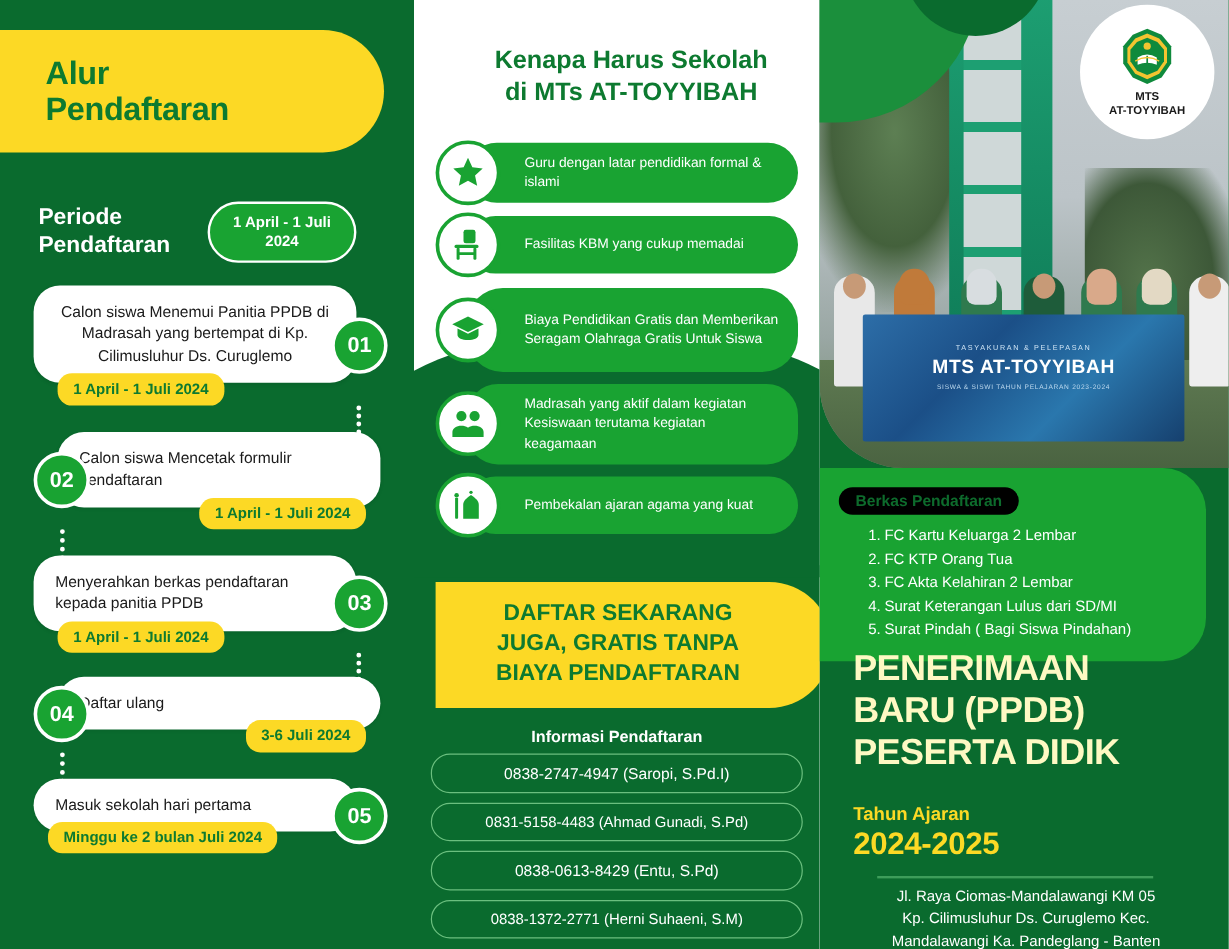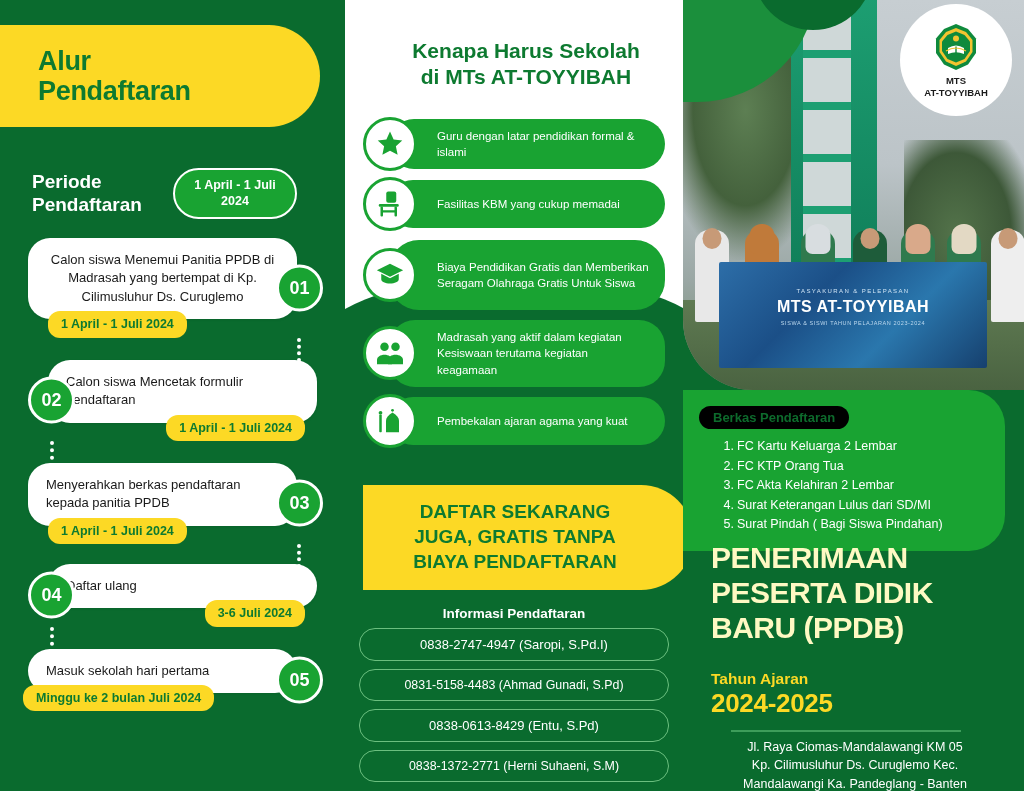--- a/index.html
+++ b/index.html
@@ -78,21 +78,21 @@
   .step-date {
     background: #fcd925; color: #0d7a30;
     font-size: 12.5px; font-weight: bold;
     border-radius: 12px; padding: 5px 13px;
     display: inline-block; line-height: 1.3;
     margin-top: -8px; position: relative; z-index: 2;
   }
   .date-wrap { display: flex; }
   .date-wrap.dl { justify-content: flex-start; padding-left: 48px; }
   .date-wrap.dr { justify-content: flex-end;  padding-right: 40px; }
-  .date-wrap.dc { justify-content: flex-start; padding-left: 23px; }
+  .date-wrap.dc { justify-content: flex-start; padding-left: 40px; }
 
   .dotline {
     position: absolute; width: 4px;
     border-left: 4px dotted #ffffff;
     z-index: 1;
   }
 
   
   .col-mid {
     position: absolute; left: 345px; top: 0;
@@ -527,22 +527,22 @@
         <li><span class="n">1.</span><span>FC Kartu Keluarga 2 Lembar</span></li>
         <li><span class="n">2.</span><span>FC KTP Orang Tua</span></li>
         <li><span class="n">3.</span><span>FC Akta Kelahiran 2 Lembar</span></li>
         <li><span class="n">4.</span><span>Surat Keterangan Lulus dari SD/MI</span></li>
         <li><span class="n">5.</span><span>Surat Pindah ( Bagi Siswa Pindahan)</span></li>
       </ul>
     </div>
 
     <div class="ppdb-title">
       <div>PENERIMAAN</div>
+      <div>BARU (PPDB)</div>
       <div>PESERTA DIDIK</div>
-      <div>BARU (PPDB)</div>
     </div>
 
     <div class="tahun-label">Tahun Ajaran</div>
     <div class="tahun-value">2024-2025</div>
 
     <div class="addr-rule"></div>
     <div class="address">
       <div>Jl. Raya Ciomas-Mandalawangi KM 05</div>
       <div>Kp. Cilimusluhur Ds. Curuglemo Kec.</div>
       <div>Mandalawangi Ka. Pandeglang - Banten</div>

